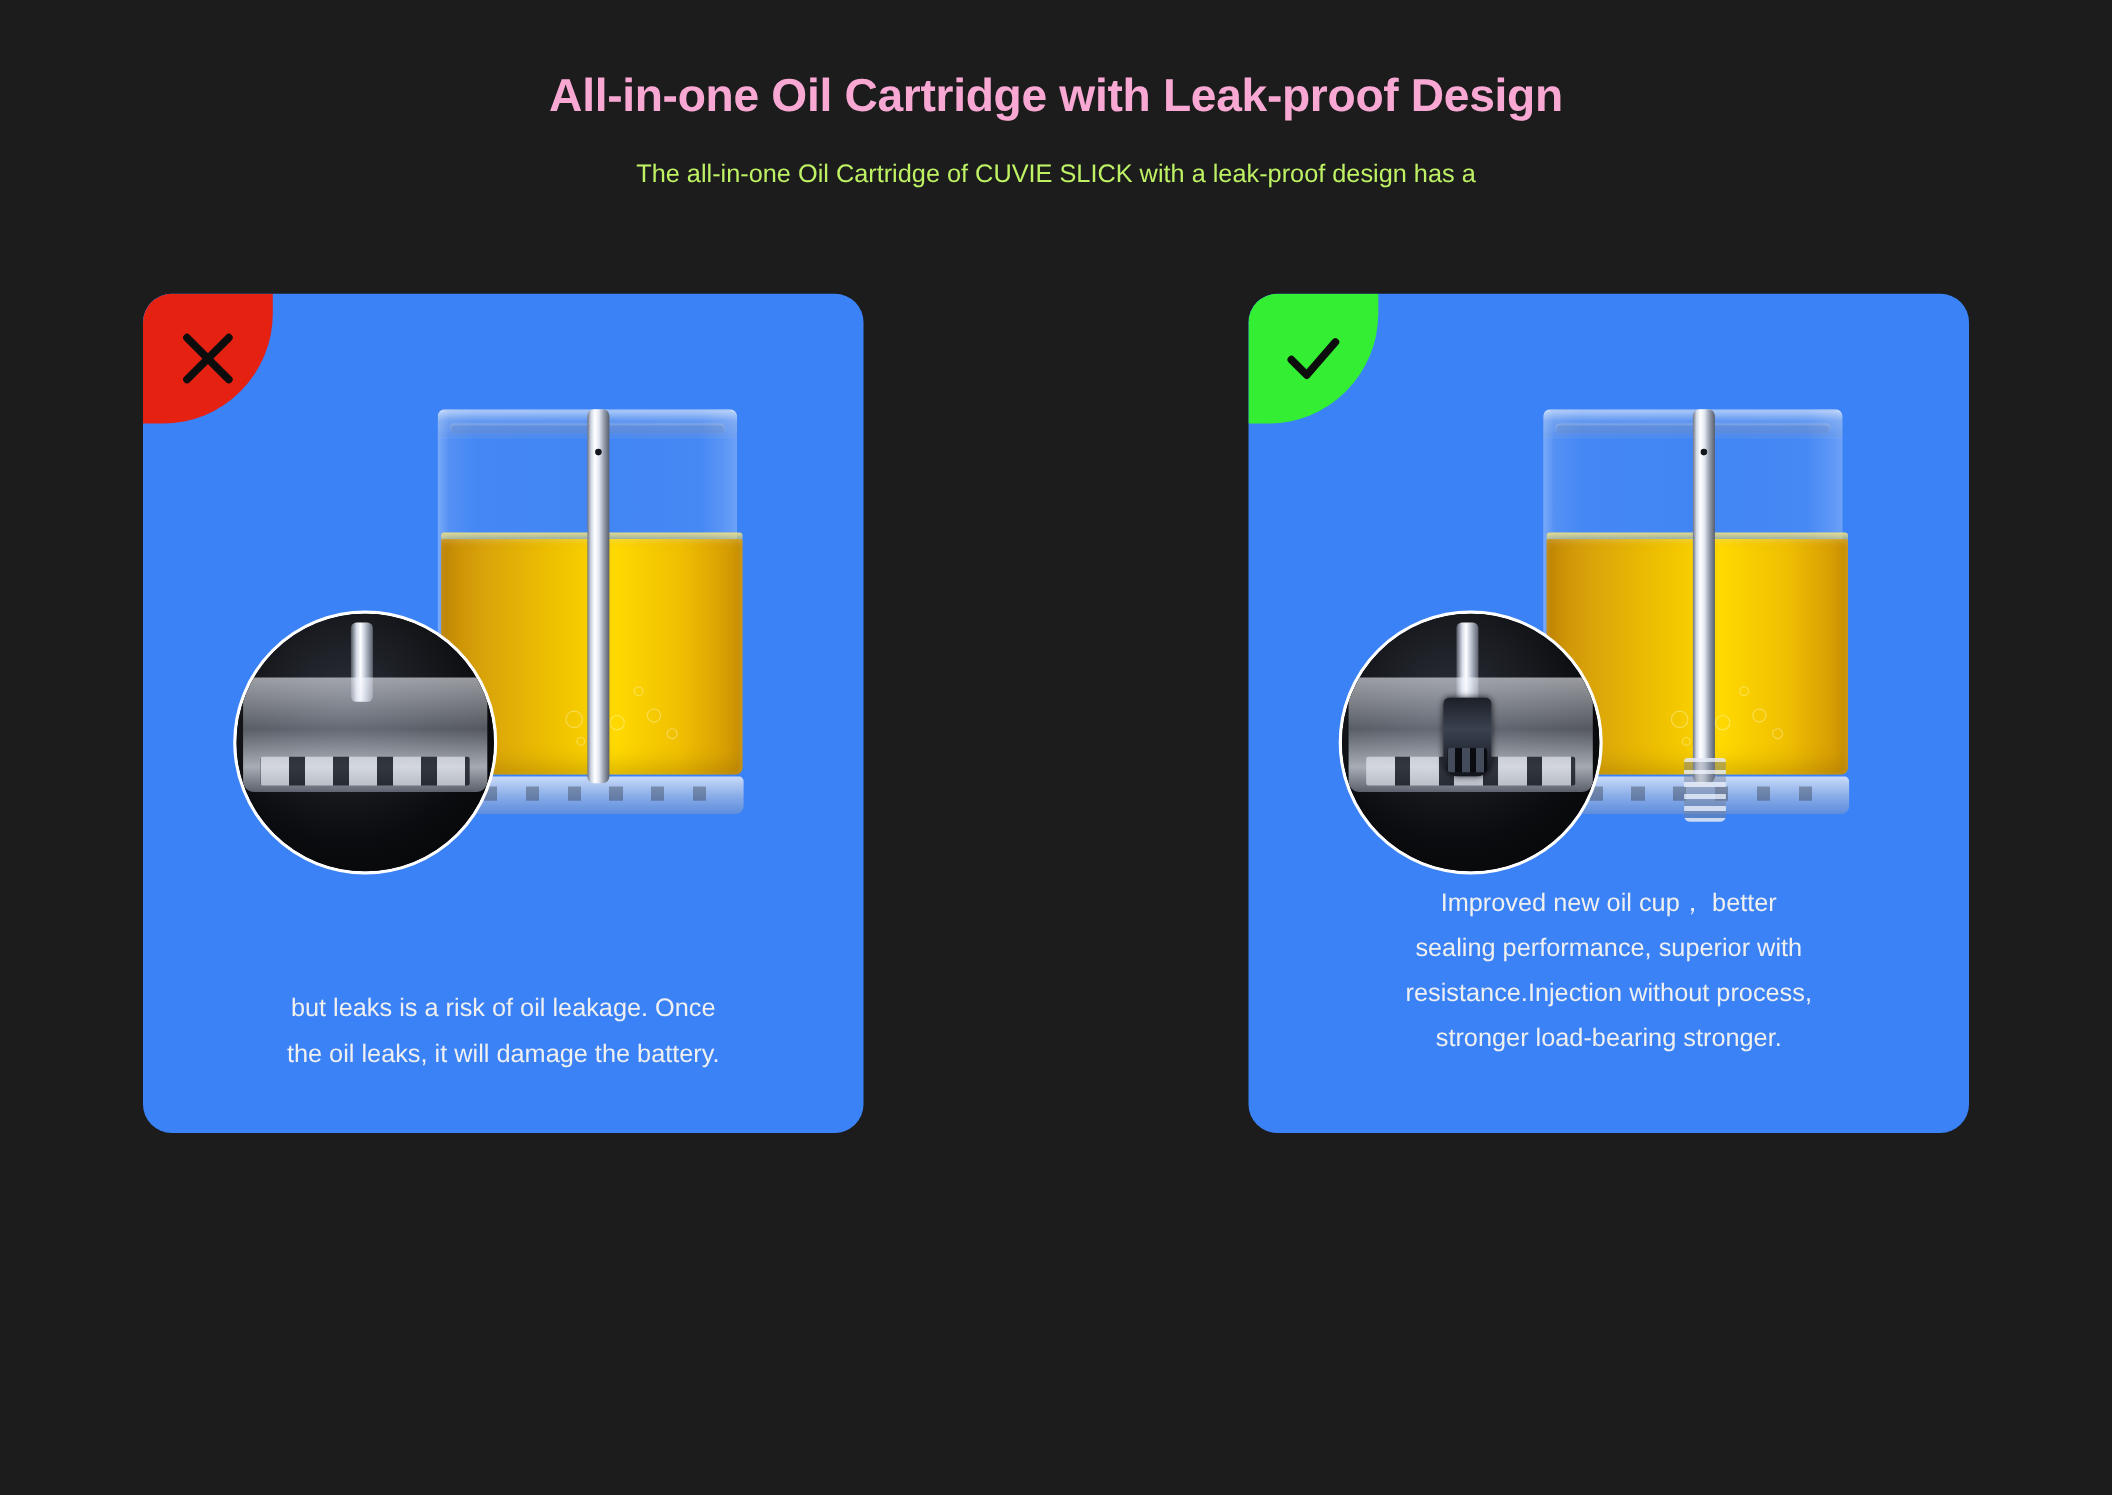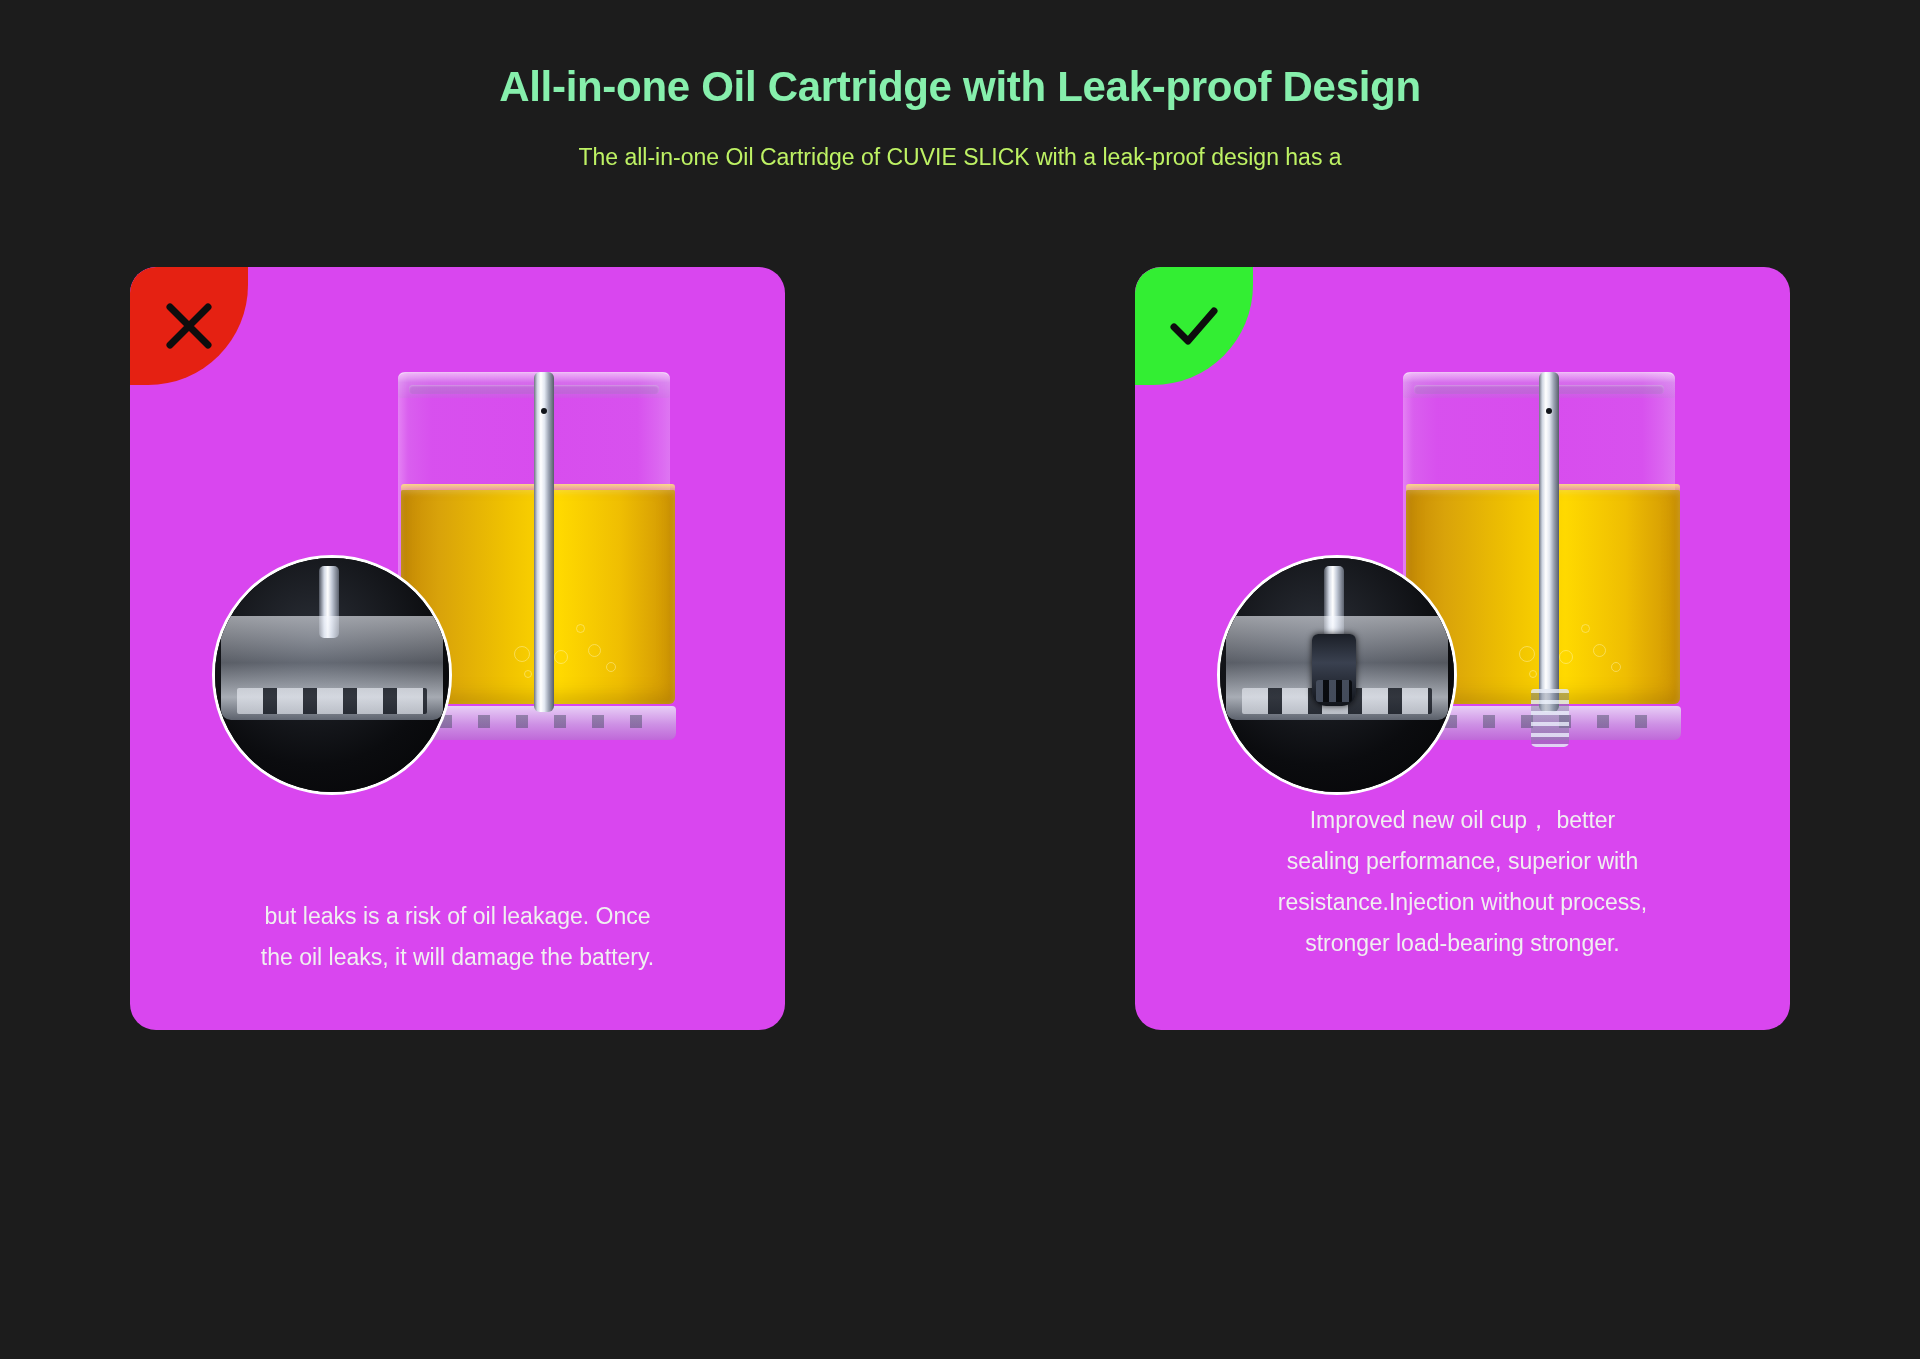--- a/index.html
+++ b/index.html
@@ -22,21 +22,21 @@
   
   .header {
     position: absolute;
     top: 0; left: 0; right: 0;
     text-align: center;
     padding-top: 62px;
   }
   .page-title {
     font-size: 42px;
     font-weight: 700;
-    color: #86efac;
+    color: #f9a8d4;
     letter-spacing: -0.3px;
     line-height: 1.2;
   }
   .subtitle {
     margin-top: 26px;
     font-size: 23px;
     line-height: 38px;
     color: #bef264;
     font-weight: 300;
   }
@@ -49,21 +49,21 @@
     left: 130px;
     width: 1660px;
     height: 763px;
     display: flex;
     justify-content: space-between;
   }
   .card {
     position: relative;
     width: 655px;
     height: 763px;
-    background: #d946ef;
+    background: #3b82f6;
     border-radius: 26px;
     overflow: hidden;
   }
 
   
   .badge {
     position: absolute;
     top: 0; left: 0;
     width: 118px;
     height: 118px;

